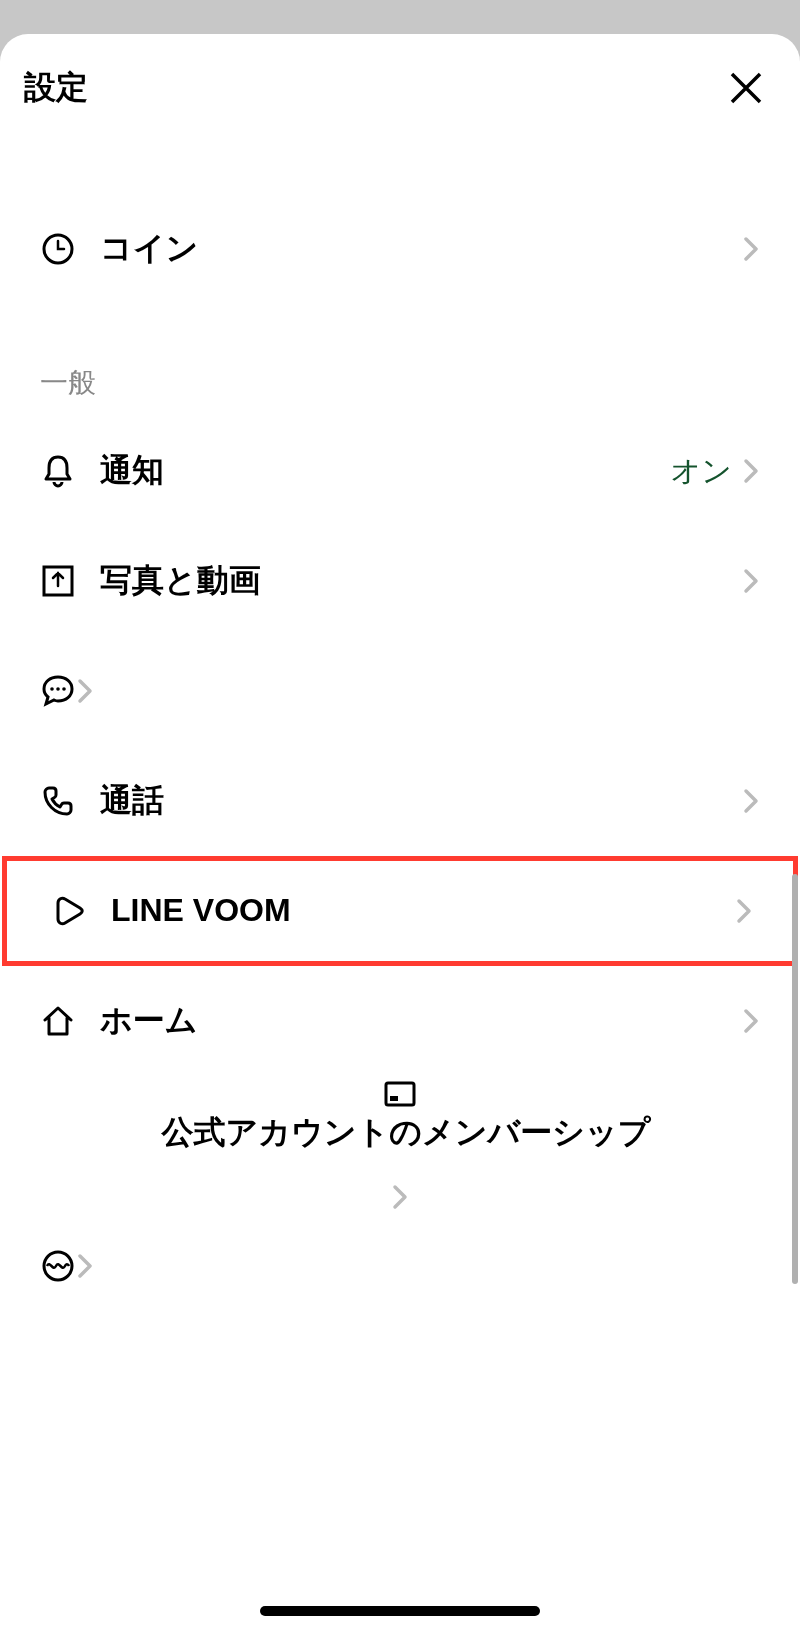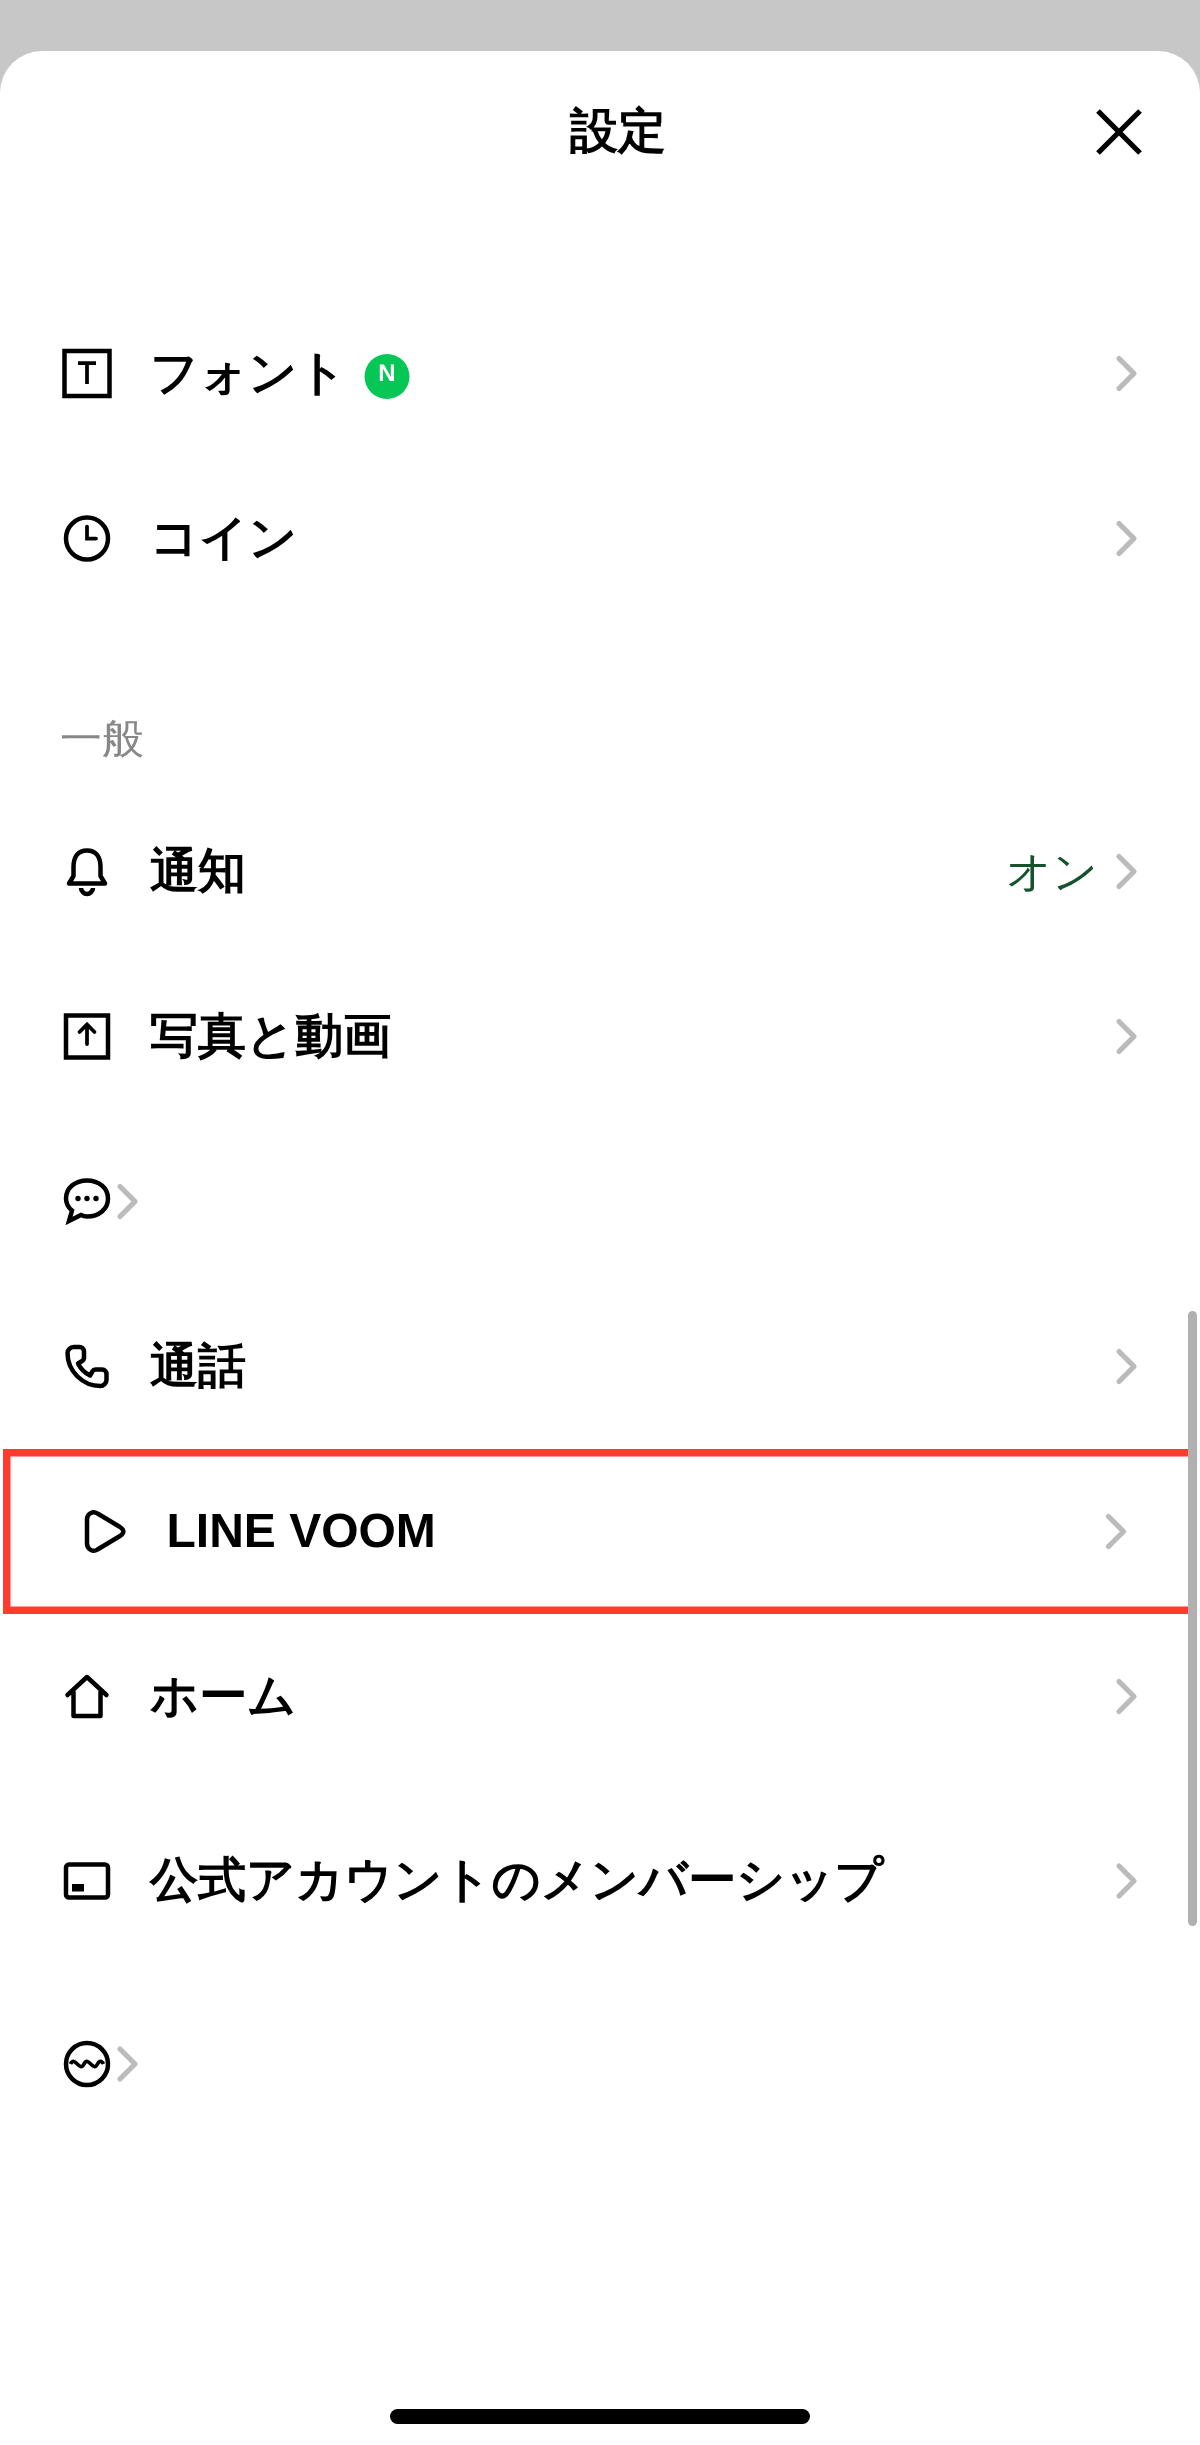--- a/index.html
+++ b/index.html
@@ -17,21 +17,21 @@
       right: 0;
       bottom: 0;
       background: #fff;
       border-radius: 28px 28px 0 0;
     }
     .header {
       position: relative;
       height: 108px;
       display: flex;
       align-items: center;
-      justify-content: center;
+      justify-content: flex-start;
       padding-left: 24px;
     }
     .header-title {
       font-size: 32px;
       font-weight: 700;
       color: #000;
     }
     .close-btn {
       position: absolute;
       right: 32px;
@@ -44,21 +44,21 @@
       justify-content: center;
       cursor: pointer;
     }
     .item {
       display: flex;
       align-items: center;
       padding: 0 40px;
       height: 110px;
       cursor: pointer;
     }
-    .item.tall { height: 135px; }
+    .item.tall { height: 135px; flex-direction: column; }
     .item-icon {
       width: 36px;
       height: 36px;
       display: flex;
       align-items: center;
       justify-content: center;
       flex-shrink: 0;
     }
     .item-label {
       font-size: 32px;
@@ -134,34 +134,20 @@
     <div class="header-title">設定</div>
     <div class="close-btn">
       <svg width="36" height="36" viewBox="0 0 36 36">
           <path d="M4 4 L32 32 M32 4 L4 32" stroke="#000" stroke-width="3.5" fill="none"></path>
         </svg>
     </div>
   </div>
 
   <div class="spacer-top"></div>
 
-  <div class="item">
-    <div class="item-icon">
-      <svg width="34" height="34" viewBox="0 0 34 34">
-          <rect x="2" y="2" width="30" height="30" fill="none" stroke="#000" stroke-width="3"></rect>
-          <path d="M11 10 H23 M17 10 V24" stroke="#000" stroke-width="2.5" fill="none"></path>
-        </svg>
-    </div>
-    <div class="item-label">
-      <span>フォント</span><span class="new-badge">N</span>
-    </div>
-    <svg class="chevron" width="18" height="28" viewBox="0 0 18 28">
-        <path d="M4 4 L14 14 L4 24" stroke="#bbb" stroke-width="3.5" fill="none" stroke-linecap="round" stroke-linejoin="round"></path>
-      </svg>
-  </div>
 
   <div class="item">
     <div class="item-icon">
       <svg width="34" height="34" viewBox="0 0 34 34">
           <circle cx="17" cy="17" r="14" fill="none" stroke="#000" stroke-width="3"></circle>
           <path d="M17 9 V17 H23" stroke="#000" stroke-width="2.5" fill="none" stroke-linecap="round"></path>
         </svg>
     </div>
     <div class="item-label">コイン</div>
     <svg class="chevron" width="18" height="28" viewBox="0 0 18 28">

